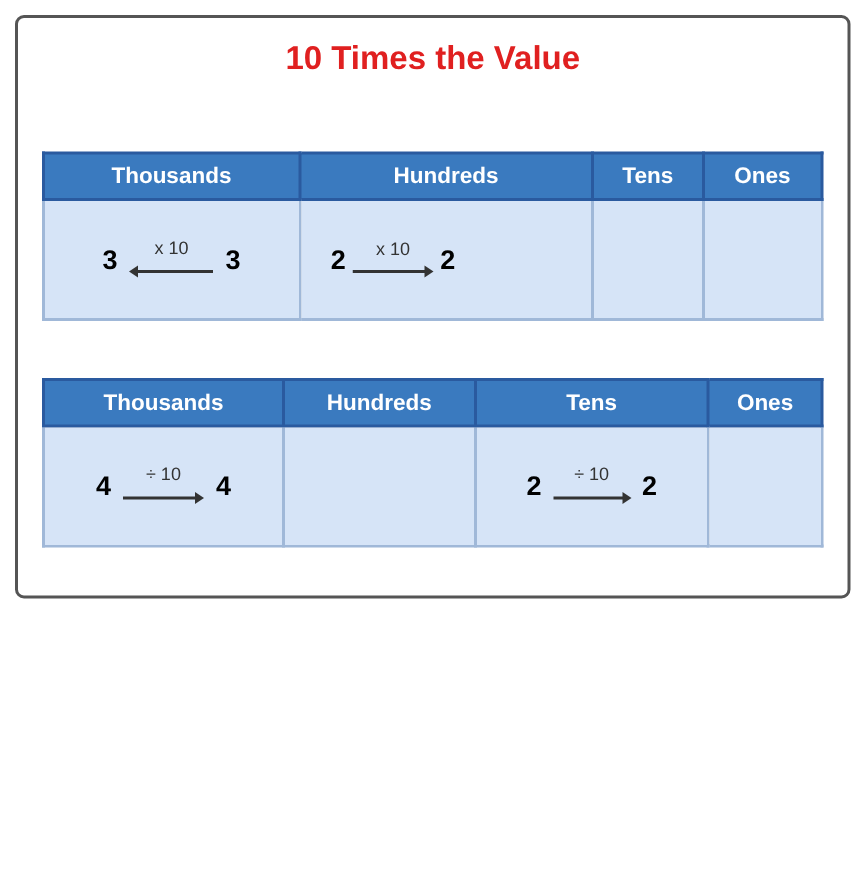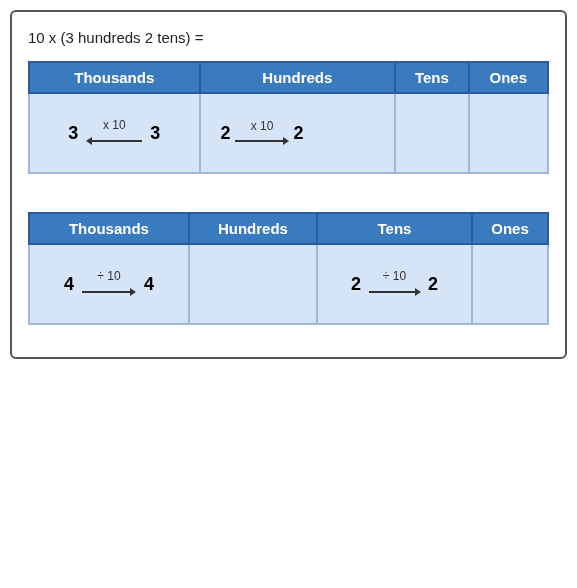--- a/index.html
+++ b/index.html
@@ -55,23 +55,24 @@
     }
     .section-gap {
       height: 20px;
     }
   </style>
 </head>
 <body>
 
 <div class="container">
 
+  <div class="main-title">10 Times the Value</div>
 
   <div class="description">
-    <span>10 x (3 hundreds 2 tens) =</span><br>
+    <br>
   </div>
 
   <table class="place-table">
     <thead>
       <tr>
         <th>Thousands</th>
         <th>Hundreds</th>
         <th>Tens</th>
         <th>Ones</th>
       </tr>

